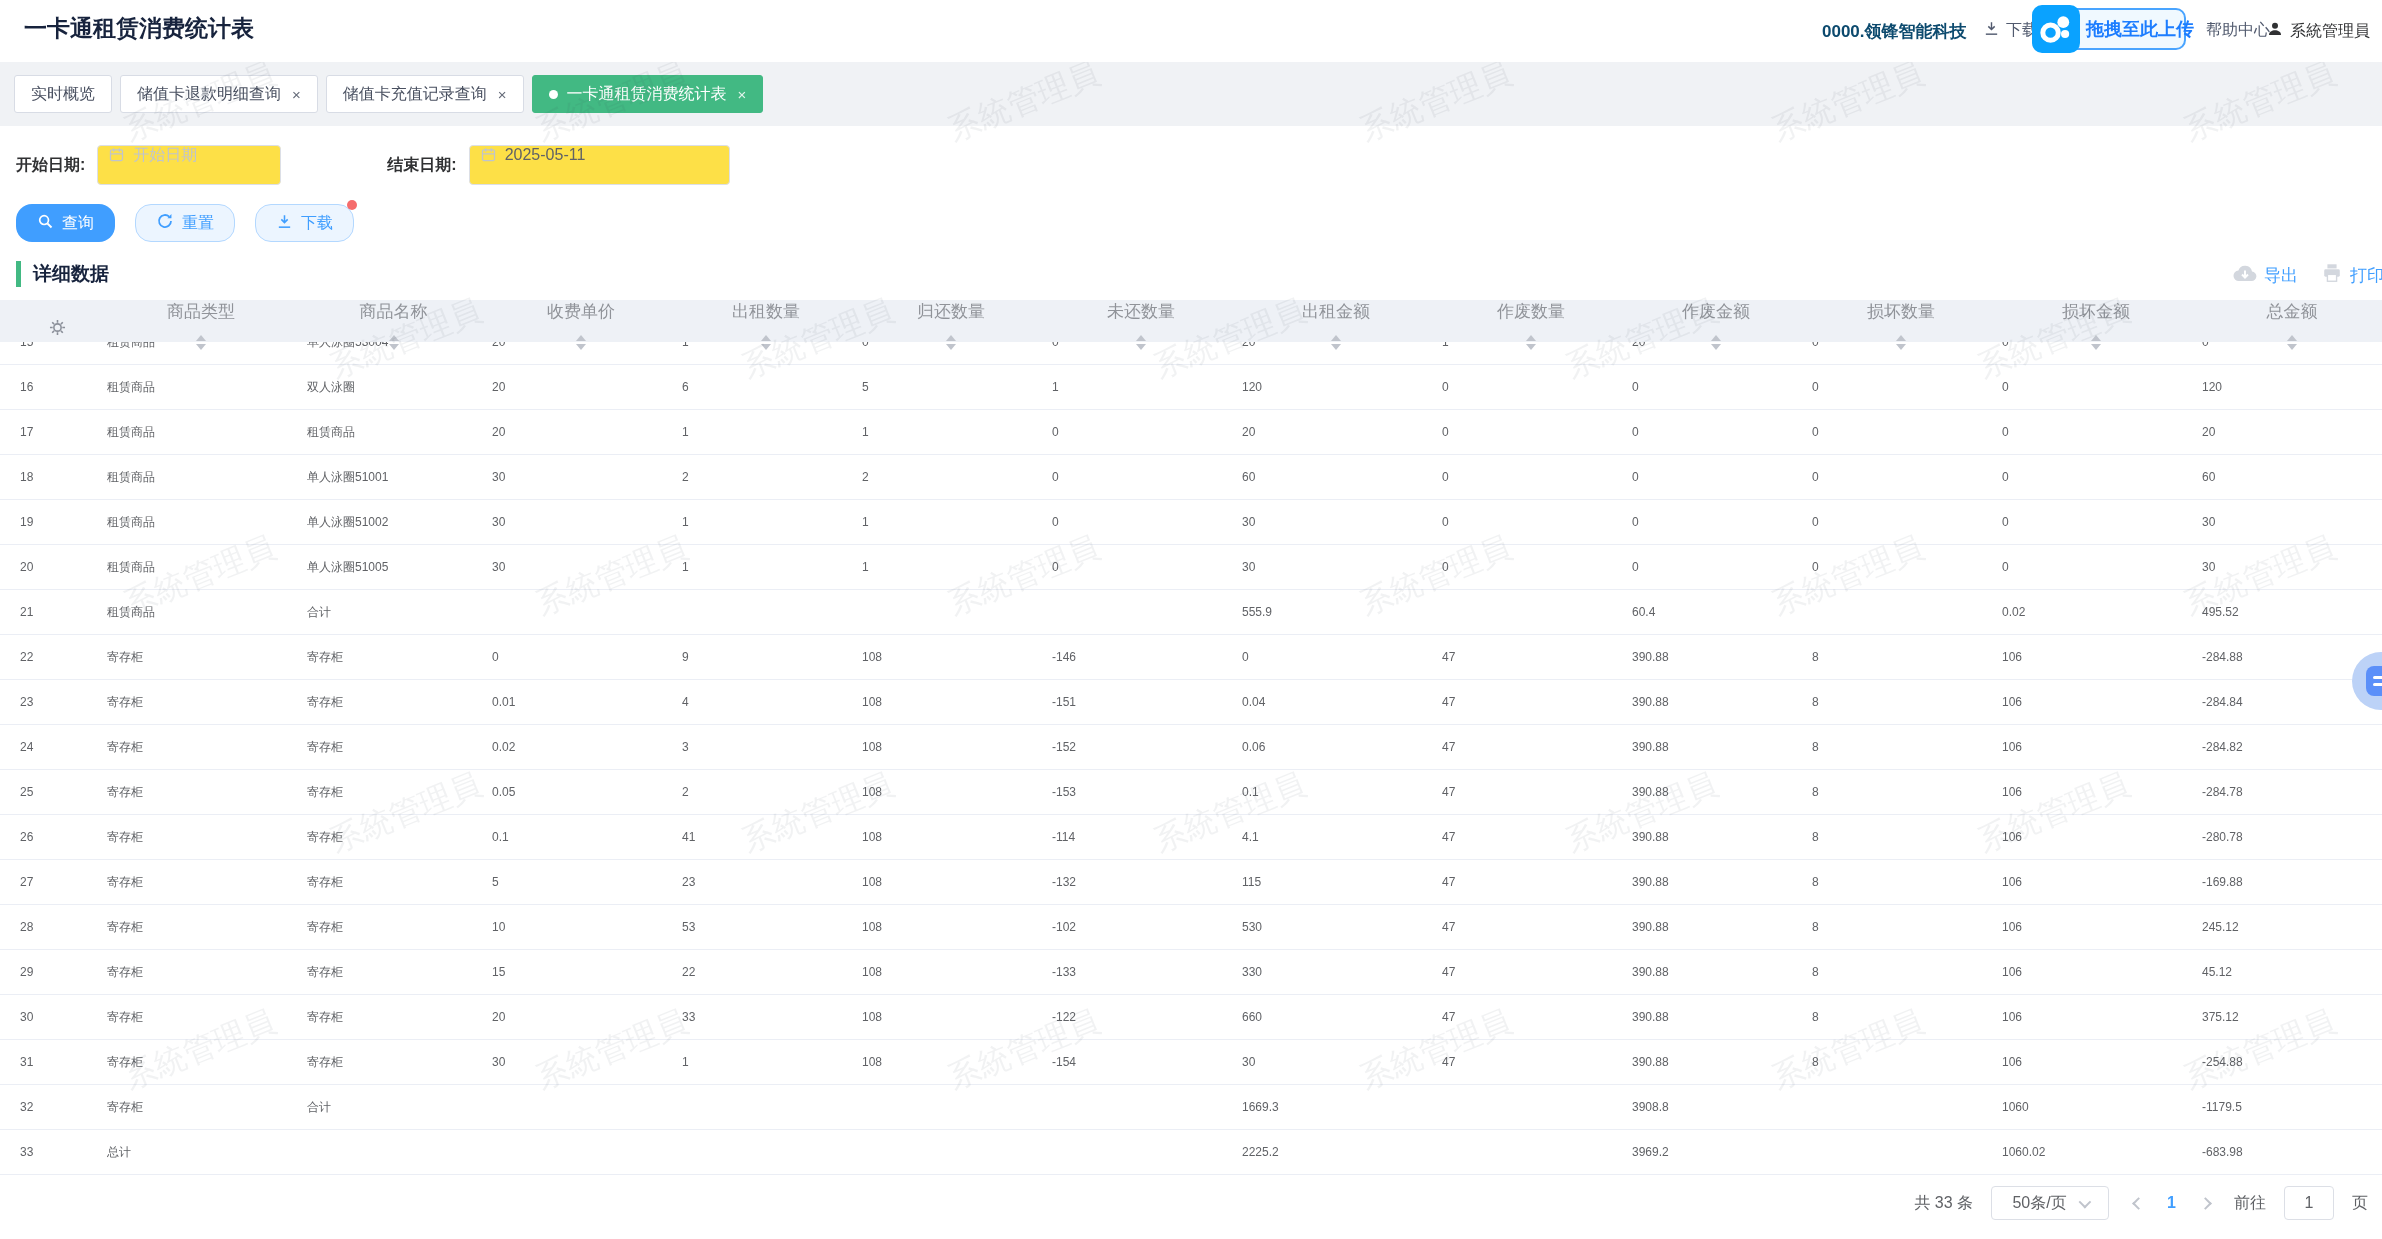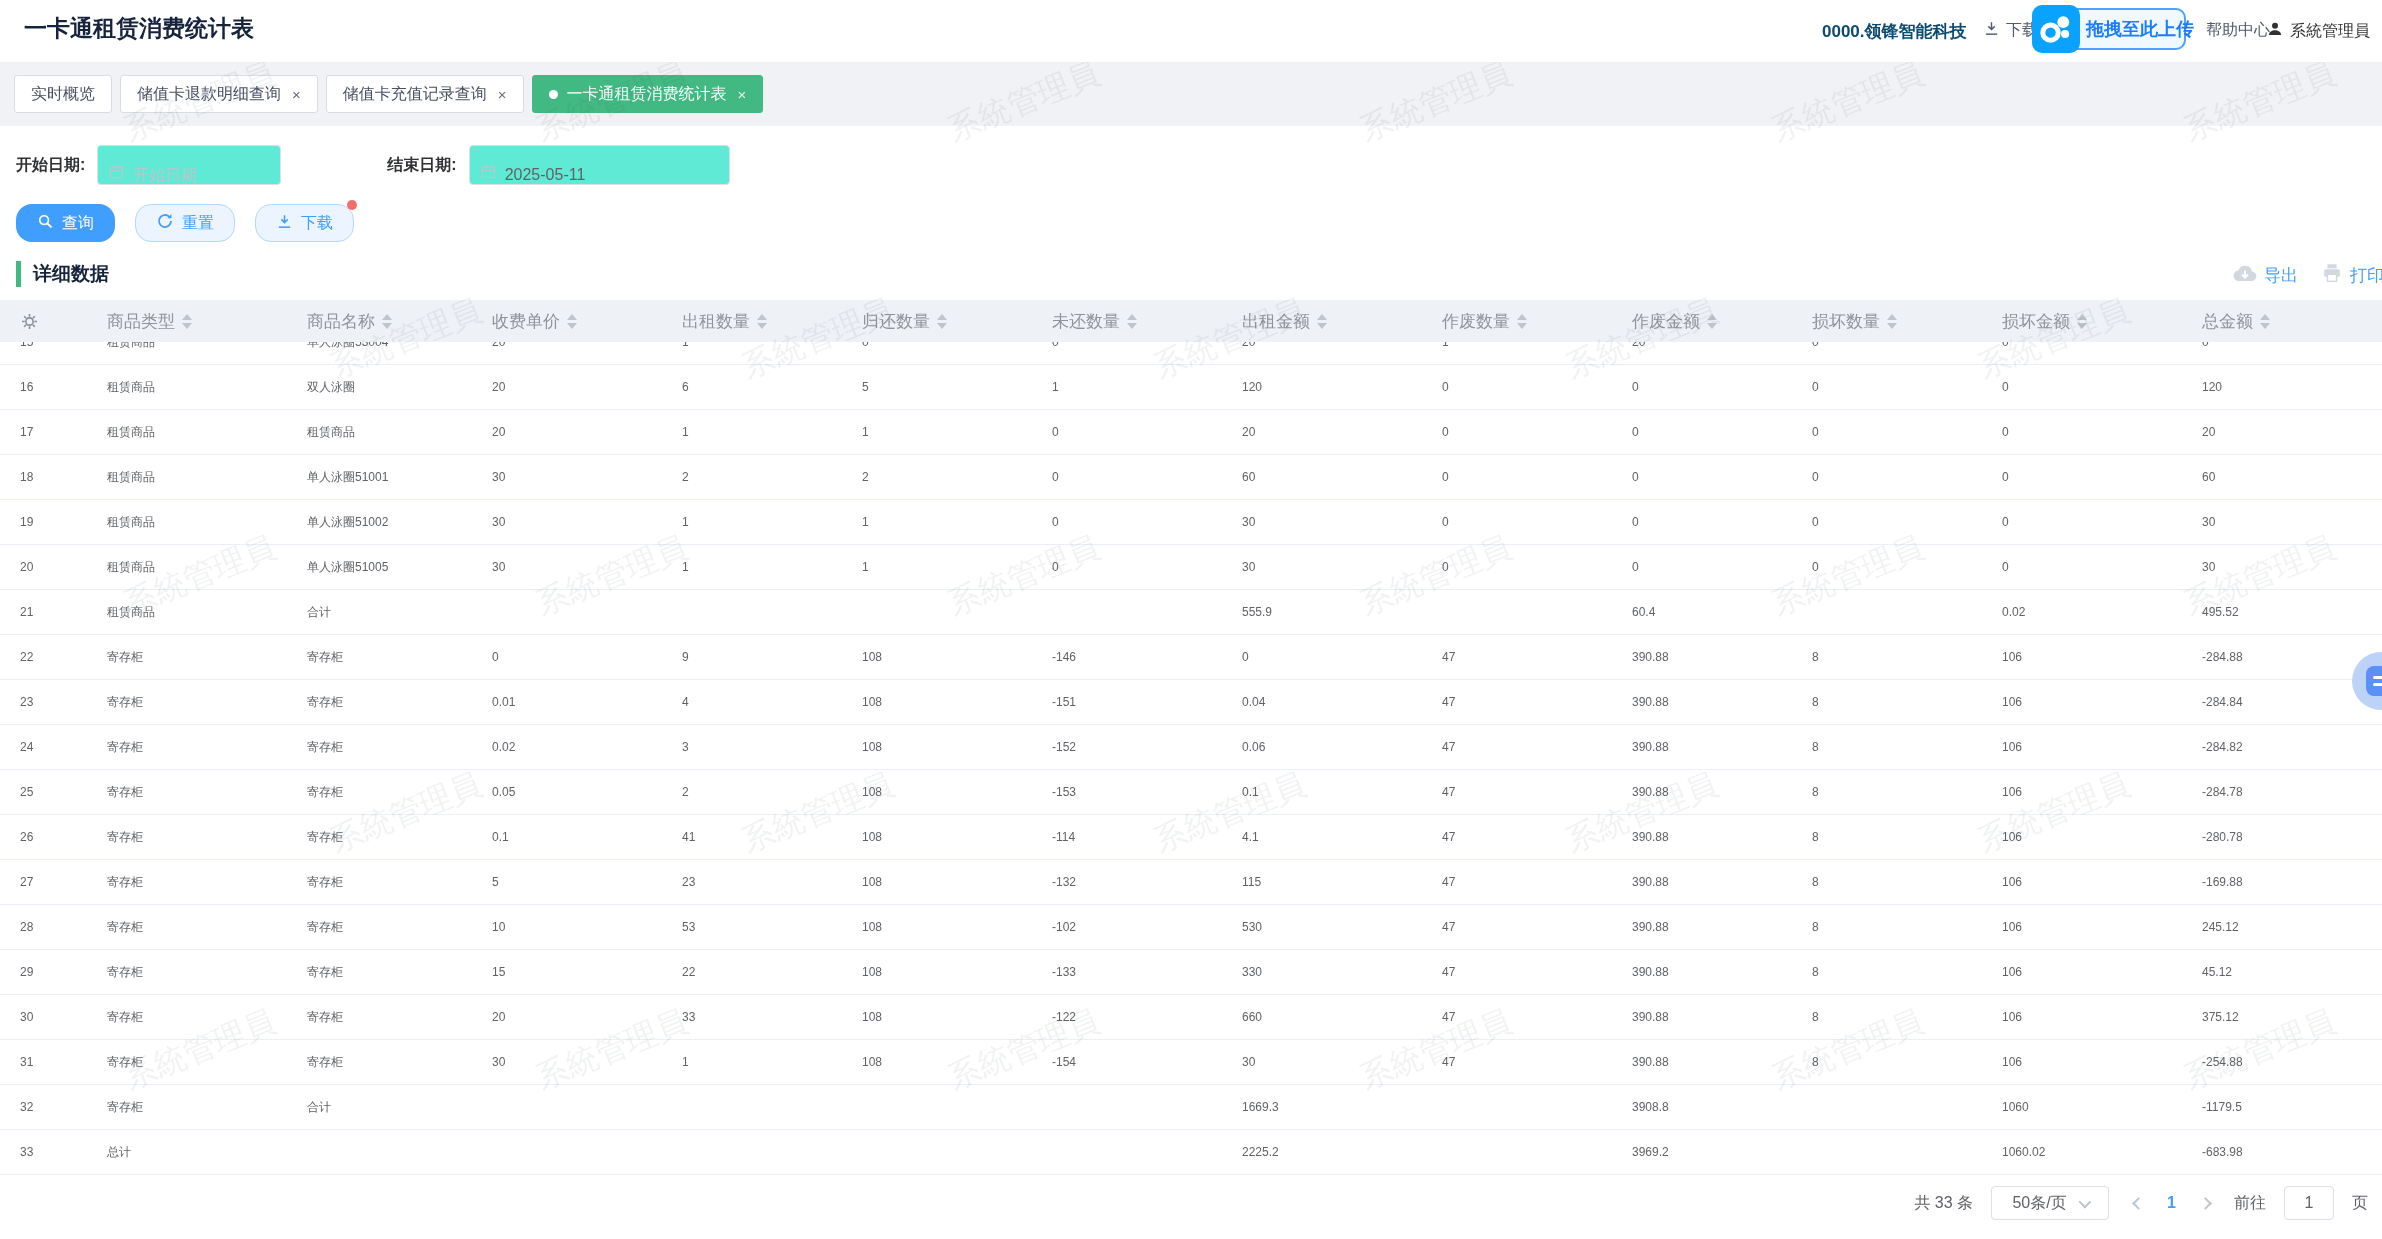--- a/index.html
+++ b/index.html
@@ -31,22 +31,22 @@
   .tabstrip{height:64px;background:#f0f2f5;padding:13px 0 0 14px;display:flex;gap:8px;align-items:flex-start;}
   .tab{height:38px;background:#fff;border:1px solid #d8dce5;border-radius:3px;padding:10px 16px;font-size:16px;
     color:#495060;display:flex;align-items:center;gap:9px;cursor:pointer;white-space:nowrap;}
   .tab.active{background:var(--green);border-color:var(--green);color:#fff;}
   .tab-dot{width:9px;height:9px;border-radius:50%;background:#fff;display:inline-block;}
   .tab-close{font-size:15px;opacity:.85;margin-left:2px;}
 
   
   .filter-row{height:78px;display:flex;align-items:center;padding-left:16px;}
   .filter-label{font-weight:bold;font-size:16px;color:#303133;margin-right:12px;white-space:nowrap;}
-  .date-input{width:184px;height:40px;border:1px solid var(--border);border-radius:4px;display:flex;align-items:flex-end;
-    padding:0 10px;gap:8px;background:#5eead4;}
+  .date-input{width:184px;height:40px;border:1px solid var(--border);border-radius:4px;display:flex;align-items:flex-start;
+    padding:0 10px;gap:8px;background:#fde047;}
   .date-input.wide{width:261px;}
   .date-input input{border:none;outline:none;width:100%;font-size:16px;color:#606266;font-family:inherit;background:transparent;}
   .date-input input::placeholder{color:#c0c4cc;}
   .gap-between{margin-left:106px;}
 
   
   .btn-row{padding-left:16px;display:flex;gap:20px;height:38px;}
   .btn{height:38px;border-radius:16px;font-size:16px;display:inline-flex;align-items:center;gap:8px;
     padding:0 20px;cursor:pointer;border:1px solid transparent;white-space:nowrap;}
   .btn-primary{background:var(--primary);color:#fff;}
@@ -59,21 +59,21 @@
     padding-left:12px;border-left:5px solid var(--green);line-height:26px;}
   .section-tools{position:absolute;left:2232px;top:2px;display:flex;align-items:center;gap:8px;font-size:17px;
     color:var(--primary);white-space:nowrap;}
   .tool-link{display:flex;align-items:center;gap:6px;cursor:pointer;}
   .tool-sep{width:6px;}
 
   
   .table-wrap{margin-top:10px;}
   .thead{display:grid;grid-template-columns:var(--cols);background:var(--thead-bg);height:42px;align-items:center;
     color:var(--text-gray);font-size:17px;}
-  .th{display:flex;align-items:center;gap:7px;padding-left:12px;cursor:pointer;white-space:nowrap;}
+  .th{display:flex;align-items:center;gap:7px;padding-left:12px;cursor:pointer;white-space:nowrap;flex-direction:column;}
   .th.th-gear{padding-left:20px;}
   .carets{display:inline-flex;flex-direction:column;line-height:0;}
   .caret-up{width:0;height:0;border:5px solid transparent;border-bottom:6px solid #c0c4cc;margin-bottom:3px;}
   .caret-down{width:0;height:0;border:5px solid transparent;border-top:6px solid #c0c4cc;}
   .tbody-viewport{height:841px;overflow:hidden;}
   .tbody{margin-top:-22px;}
   .trow{display:grid;grid-template-columns:var(--cols);height:45px;align-items:center;
     border-bottom:1px solid var(--row-border);font-size:12px;color:var(--text);background:#fff;}
   .td{padding-left:12px;white-space:nowrap;overflow:hidden;}
   .td-idx{padding-left:20px;}

